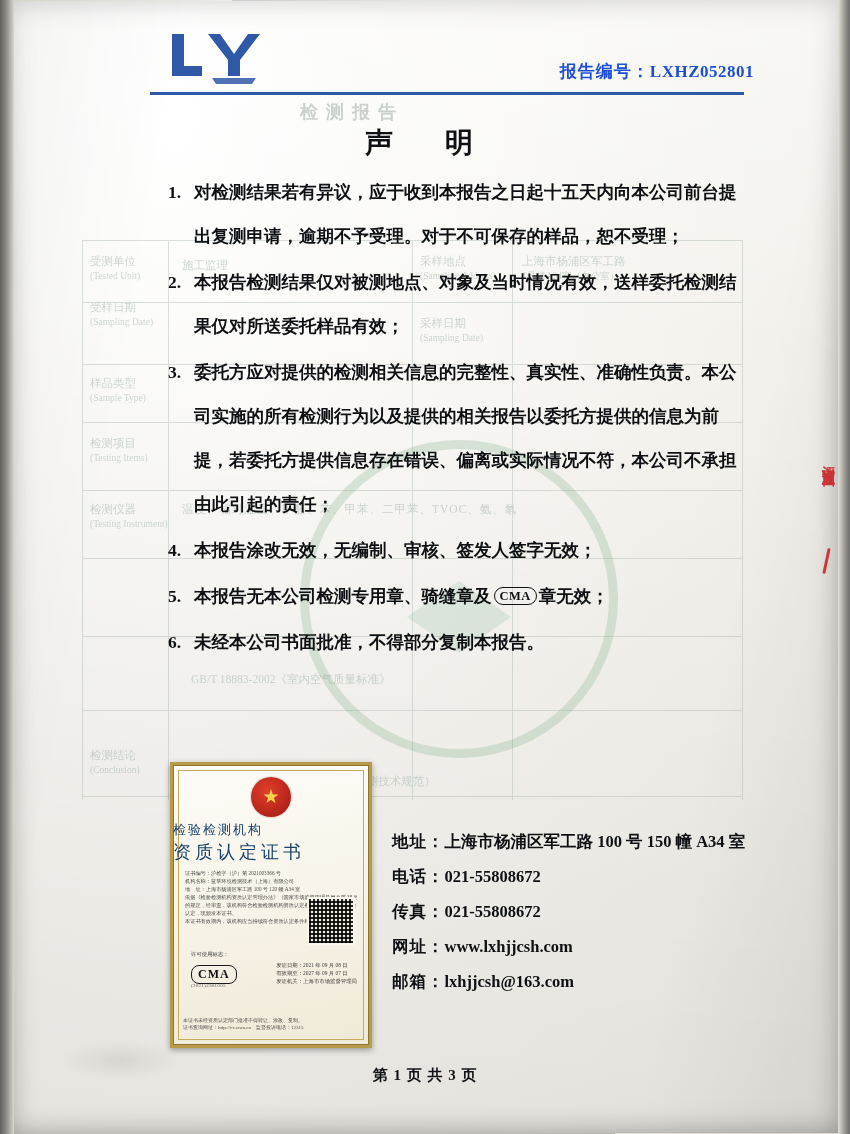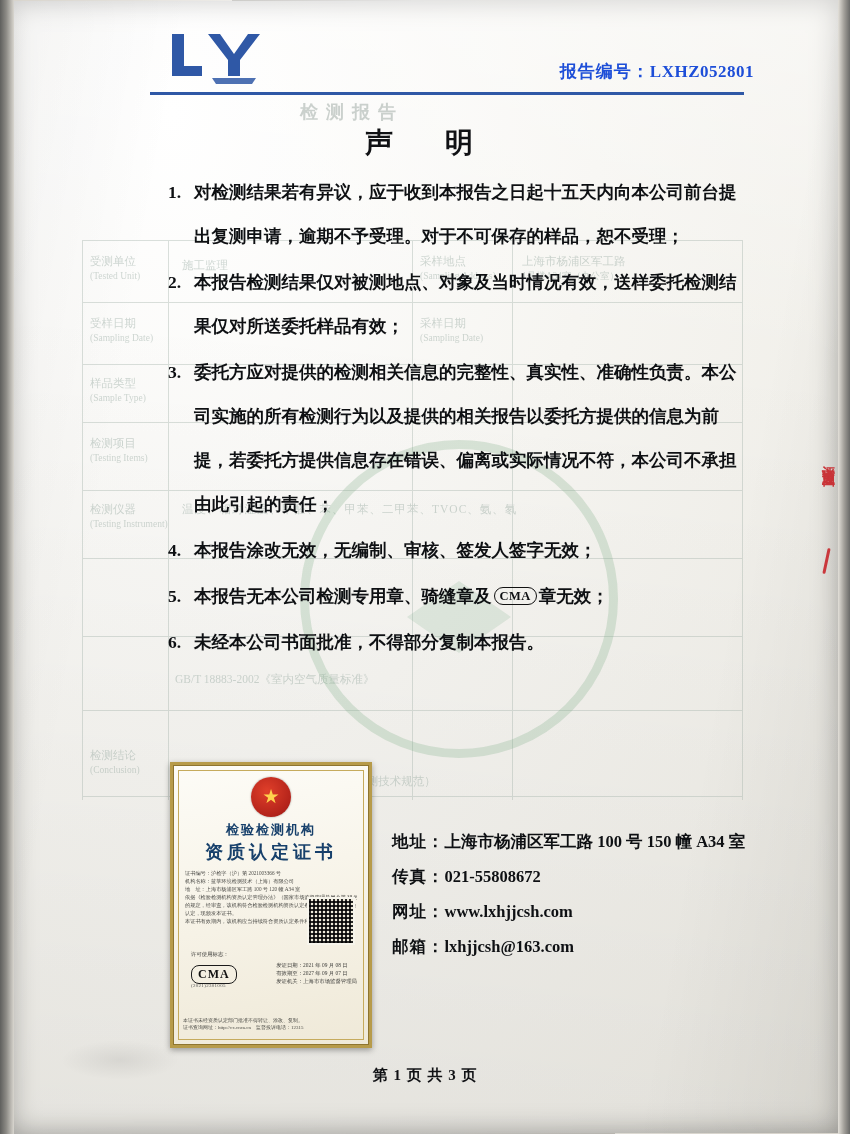--- a/index.html
+++ b/index.html
@@ -234,23 +234,22 @@
     position: absolute;
     left: 50%; top: 50%;
     transform: translate(-50%,-55%);
     color: #ffd24d;
     font-size: 17px;
     line-height: 1;
   }
   .cert-t1, .cert-t2 {
     position: absolute;
     left: 0; right: 0;
-    text-align: center;
     color: #17406b;
-    font-weight: bold;
+    font-weight: normal;
     letter-spacing: 2px;
   }
   .cert-t1 { top: 56px; font-size: 13px; }
   .cert-t2 { top: 75px; font-size: 18px; letter-spacing: 4px; }
   .cert-body {
     position: absolute;
     left: 12px; right: 12px;
     top: 104px;
     font-size: 5.2px;
     line-height: 8px;
@@ -410,40 +409,40 @@
       受测单位<small>(Tested Unit)</small>
     </div>
     <div class="ghost-cell" style="left:100px; top:18px;">施工监理</div>
     <div class="ghost-cell" style="left:338px; top:14px;">
       采样地点<small>(Sampling Address)</small>
     </div>
     <div class="ghost-cell" style="left:440px; top:14px;">
       上海市杨浦区军工路<small>1号楼A34室（办公室）</small>
     </div>
 
-    <div class="ghost-cell" style="left:8px; top:76px;">
+    <div class="ghost-cell" style="left:8px; top:60px;">
       受样日期<small>(Sampling Date)</small>
     </div>
     <div class="ghost-cell" style="left:338px; top:76px;">
       采样日期<small>(Sampling Date)</small>
     </div>
 
     <div class="ghost-cell" style="left:8px; top:136px;">
       样品类型<small>(Sample Type)</small>
     </div>
     <div class="ghost-cell" style="left:8px; top:196px;">
       检测项目<small>(Testing Items)</small>
     </div>
     <div class="ghost-cell" style="left:100px; top:262px; letter-spacing:1px;">
       温度、相对湿度、甲醛、苯、甲苯、二甲苯、TVOC、氨、氡
     </div>
     <div class="ghost-cell" style="left:8px; top:262px;">
       检测仪器<small>(Testing Instrument)</small>
     </div>
-    <div class="ghost-cell" style="left:93px; top:432px;">
+    <div class="ghost-cell" style="left:109px; top:432px;">
       GB/T 18883-2002《室内空气质量标准》
     </div>
     <div class="ghost-cell" style="left:100px; top:534px;">
       HJ/T 167-2004（室内环境空气质量监测技术规范）
     </div>
     <div class="ghost-cell" style="left:8px; top:508px;">
       检测结论<small>(Conclusion)</small>
     </div>
   </div>
 
@@ -520,20 +519,23 @@
       <span>本证书未经资质认定部门批准不得转让、涂改、复制。</span><br>
       <span>证书查询网址：http://cx.cnca.cn　监督投诉电话：12315</span>
     </div>
   </div>
 
   <div class="company">
     <div class="row">
       <span class="k">地址：</span><span class="v">上海市杨浦区军工路 100 号 150 幢 A34 室</span>
     </div>
     <div class="row">
+      <span class="k">电话：</span><span class="v">021-55808672</span>
+    </div>
+    <div class="row">
       <span class="k">传真：</span><span class="v">021-55808672</span>
     </div>
     <div class="row">
       <span class="k">网址：</span><span class="v">www.lxhjjcsh.com</span>
     </div>
     <div class="row">
       <span class="k">邮箱：</span><span class="v">lxhjjcsh@163.com</span>
     </div>
   </div>
 

